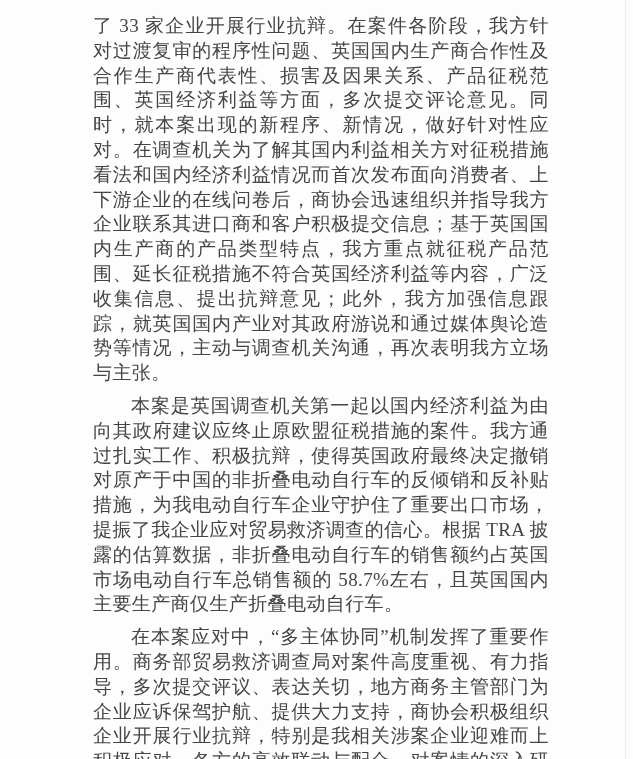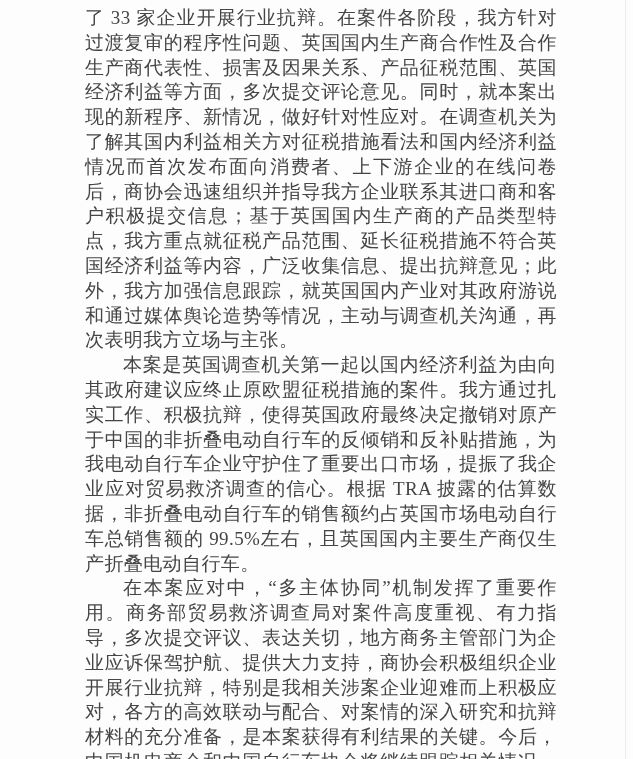--- a/index.html
+++ b/index.html
@@ -34,30 +34,30 @@
     left: 85px;
     top: 6px;
     width: 472px;
     font-size: 19px;
     line-height: 24.8px;
     text-align: justify;
     text-justify: inter-character;
     letter-spacing: 0.4px;
   }
   .text-block p {
-    margin: 0;
+    margin: 8px;
     padding: 0;
   }
   .text-block p.indent {
     text-indent: 2em;
   }
 </style>
 </head>
 <body>
 
 <div class="scan-page" style="background: rgb(253, 253, 253);">
   <div class="scan-edge-line"></div>
   <div class="text-block" style="color: rgb(69, 69, 69);">
     <p>了 33 家企业开展行业抗辩。在案件各阶段，我方针对过渡复审的程序性问题、英国国内生产商合作性及合作生产商代表性、损害及因果关系、产品征税范围、英国经济利益等方面，多次提交评论意见。同时，就本案出现的新程序、新情况，做好针对性应对。在调查机关为了解其国内利益相关方对征税措施看法和国内经济利益情况而首次发布面向消费者、上下游企业的在线问卷后，商协会迅速组织并指导我方企业联系其进口商和客户积极提交信息；基于英国国内生产商的产品类型特点，我方重点就征税产品范围、延长征税措施不符合英国经济利益等内容，广泛收集信息、提出抗辩意见；此外，我方加强信息跟踪，就英国国内产业对其政府游说和通过媒体舆论造势等情况，主动与调查机关沟通，再次表明我方立场与主张。</p>
-    <p class="indent">本案是英国调查机关第一起以国内经济利益为由向其政府建议应终止原欧盟征税措施的案件。我方通过扎实工作、积极抗辩，使得英国政府最终决定撤销对原产于中国的非折叠电动自行车的反倾销和反补贴措施，为我电动自行车企业守护住了重要出口市场，提振了我企业应对贸易救济调查的信心。根据 TRA 披露的估算数据，非折叠电动自行车的销售额约占英国市场电动自行车总销售额的 99.5%左右，且英国国内主要生产商仅生产折叠电动自行车。</p>
+    <p class="indent">本案是英国调查机关第一起以国内经济利益为由向其政府建议应终止原欧盟征税措施的案件。我方通过扎实工作、积极抗辩，使得英国政府最终决定撤销对原产于中国的非折叠电动自行车的反倾销和反补贴措施，为我电动自行车企业守护住了重要出口市场，提振了我企业应对贸易救济调查的信心。根据 TRA 披露的估算数据，非折叠电动自行车的销售额约占英国市场电动自行车总销售额的 58.7%左右，且英国国内主要生产商仅生产折叠电动自行车。</p>
     <p class="indent">在本案应对中，“多主体协同”机制发挥了重要作用。商务部贸易救济调查局对案件高度重视、有力指导，多次提交评议、表达关切，地方商务主管部门为企业应诉保驾护航、提供大力支持，商协会积极组织企业开展行业抗辩，特别是我相关涉案企业迎难而上积极应对，各方的高效联动与配合、对案情的深入研究和抗辩材料的充分准备，是本案获得有利结果的关键。今后，中国机电商会和中国自行车协会将继续跟踪相关情况，帮助企业解决经营和进出口中遇到的问题。如相关企业有任何问题，请及时联系商协会。</p>
   </div>
 </div>
 
 </body></html>

